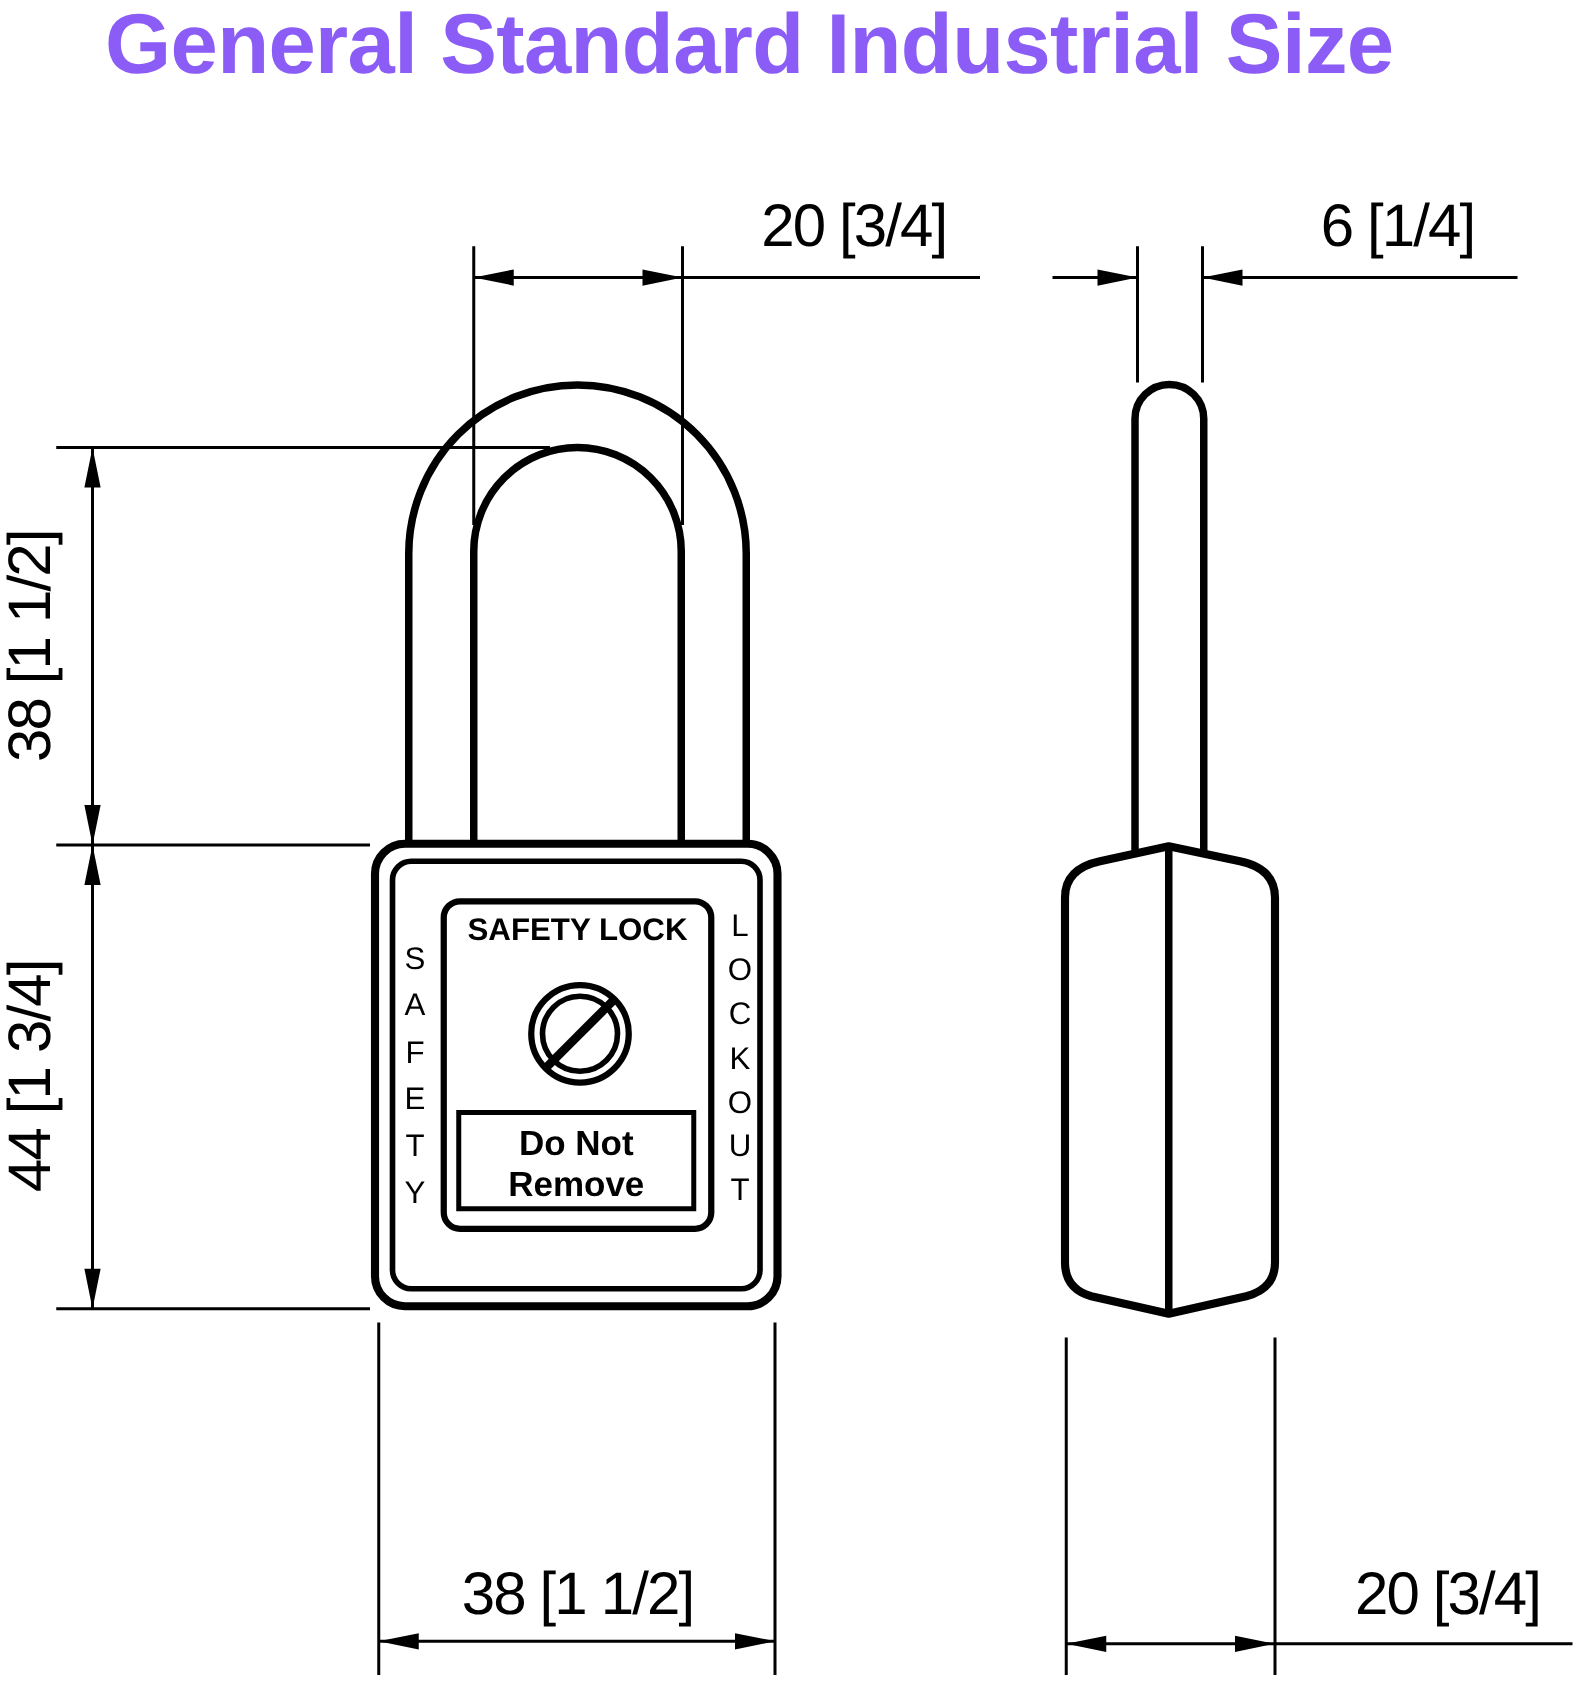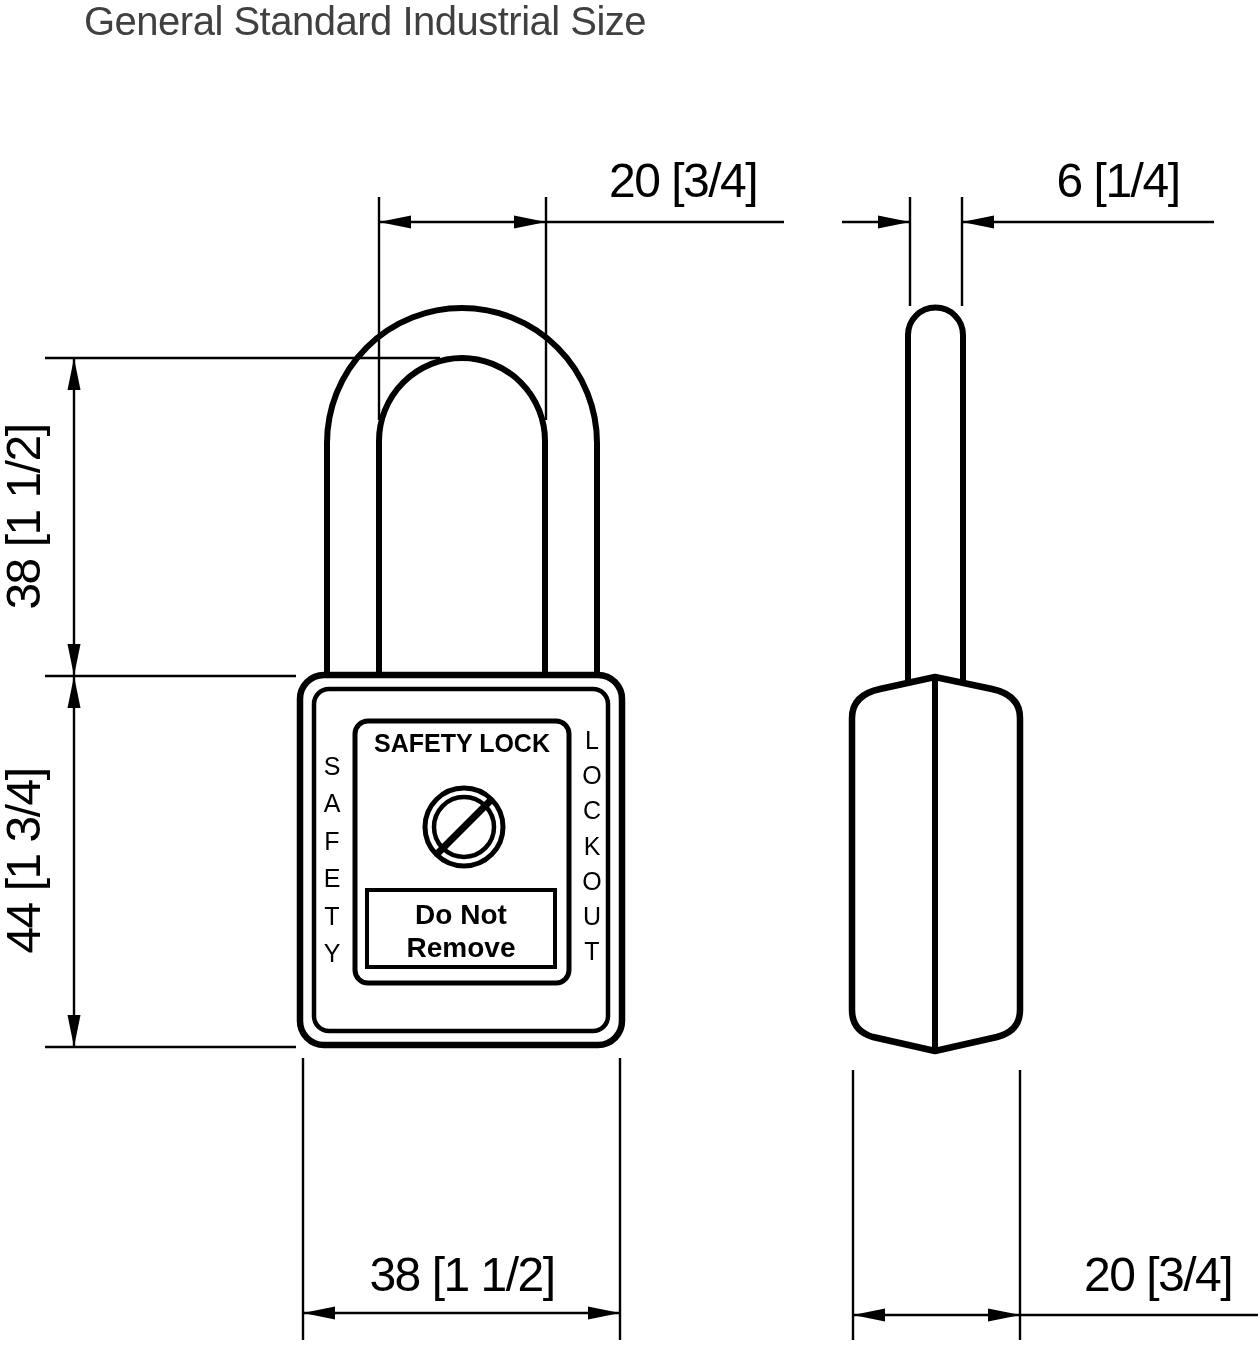--- a/index.html
+++ b/index.html
@@ -7,24 +7,24 @@
     position:relative;
     width:1260px;height:1345px;
     background:#ffffff;
     font-family:"Liberation Sans", sans-serif;
     overflow:hidden;
   }
   .page-title{
     position:absolute;
     left:84px;top:0px;
     margin:0;
-    font-size:40px;
-    font-weight:normal;
+    font-size:68px;
+    font-weight:bold;
     letter-spacing:-0.5px;
-    color:#404040;
+    color:#8b5cf6;
     line-height:1.05;
     white-space:nowrap;
   }
   svg{position:absolute;left:0;top:0;}
   .outline{fill:none;stroke:#000000;}
   .filled-shape{fill:#ffffff;stroke:#000000;}
   .dim-line{fill:none;stroke:#000000;stroke-width:2.4;}
   .arrow{fill:#000000;stroke:none;}
   .dim-text{
     font-family:"Liberation Sans", sans-serif;

